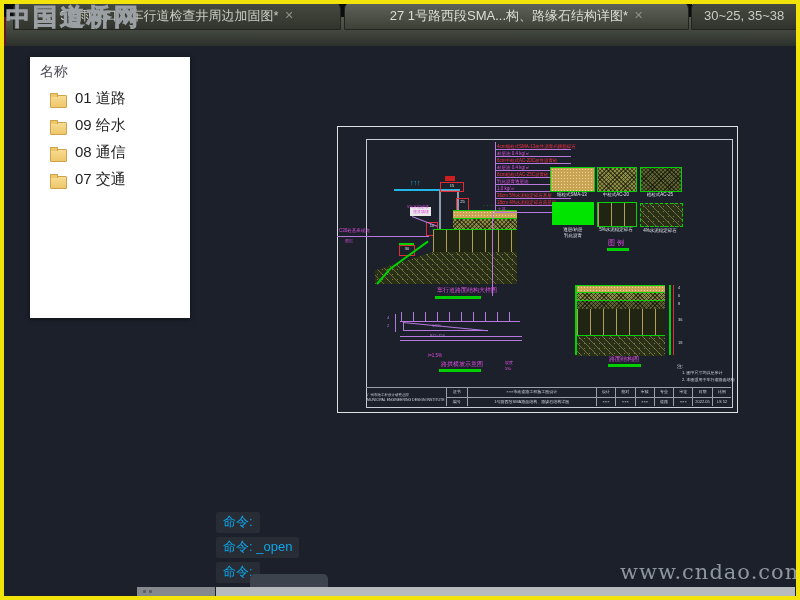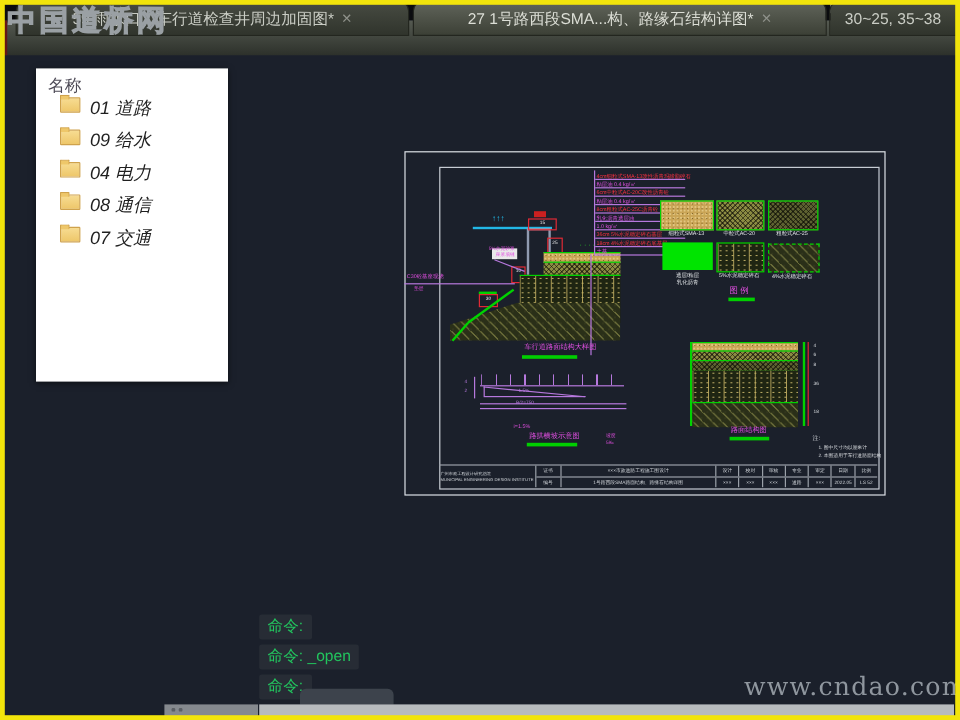--- a/index.html
+++ b/index.html
@@ -24,29 +24,29 @@
   .tab{position:absolute;top:1px;height:27px;border-radius:8px 8px 0 0;
     border:1px solid #23261f;display:flex;align-items:center;justify-content:center;
     gap:2px;font-size:13px;color:#c9ccc4;white-space:nowrap;overflow:hidden;}
   .tab.inactive{background:linear-gradient(#474b42,#30342c);}
   .tab.active{background:linear-gradient(#60645a,#3c4036);color:#dcded6;}
   .tab .x{color:#8e918a;font-size:11px;margin-left:4px;cursor:pointer;}
   
   .panel{left:30px;top:57px;width:160px;height:261px;background:#ffffff;
     box-shadow:0 1px 5px rgba(0,0,0,.55);}
   .panel-h{padding:6px 0 0 10px;font-size:14px;color:#4d4a56;}
-  .fitem{display:flex;align-items:flex-start;gap:8px;height:27px;padding-left:20px;
-    font-size:15px;color:#1f1f1f;cursor:pointer;font-style:italic;}
+  .fitem{display:flex;align-items:flex-end;gap:8px;height:27px;padding-left:20px;
+    font-size:15px;color:#1f1f1f;cursor:pointer;}
   .fitem:first-of-type{margin-top:12px;}
   .folder{width:15px;height:11px;background:linear-gradient(#f7dc92,#eec76a);
     border:1px solid #cfa24c;border-radius:1px;position:relative;flex:0 0 auto;}
   .folder::before{content:"";position:absolute;left:-1px;top:-3px;width:6px;height:3px;
     background:#eec76a;border:1px solid #cfa24c;border-bottom:none;border-radius:1px 1px 0 0;}
   
-  .cmd{position:absolute;background:#272c35;color:#22c55e;font-size:13px;
+  .cmd{position:absolute;background:#272c35;color:#0ea5e9;font-size:13px;
     padding:1px 7px 2px 7px;border-radius:2px;white-space:pre;}
   
   .btab{left:250px;top:574px;width:78px;height:13px;background:#3d434c;border-radius:5px 5px 0 0;}
   .gbar1{left:137px;top:587px;width:78px;height:10px;background:#85898e;}
   .gbar2{left:216px;top:587px;width:579px;height:10px;background:#b8bbbe;}
   .dot{width:3px;height:3px;background:#5b5f64;border-radius:1px;}
   
   .dw{left:337px;top:126px;width:400px;height:286px;}
   .dw *{position:absolute;}
   .frame-outer{left:0;top:0;width:399px;height:285px;border:1px solid #dde1e6;}
@@ -141,24 +141,20 @@
     <div class="fitem">
       <span class="folder"></span>
       <span>01 道路</span>
     </div>
     <div class="fitem">
       <span class="folder"></span>
       <span>09 给水</span>
     </div>
     <div class="fitem">
       <span class="folder"></span>
-      <span>04 电力</span>
-    </div>
-    <div class="fitem">
-      <span class="folder"></span>
       <span>08 通信</span>
     </div>
     <div class="fitem">
       <span class="folder"></span>
       <span>07 交通</span>
     </div>
   </div>
 
   <div class="abs dw">
     <div class="frame-outer"></div>

